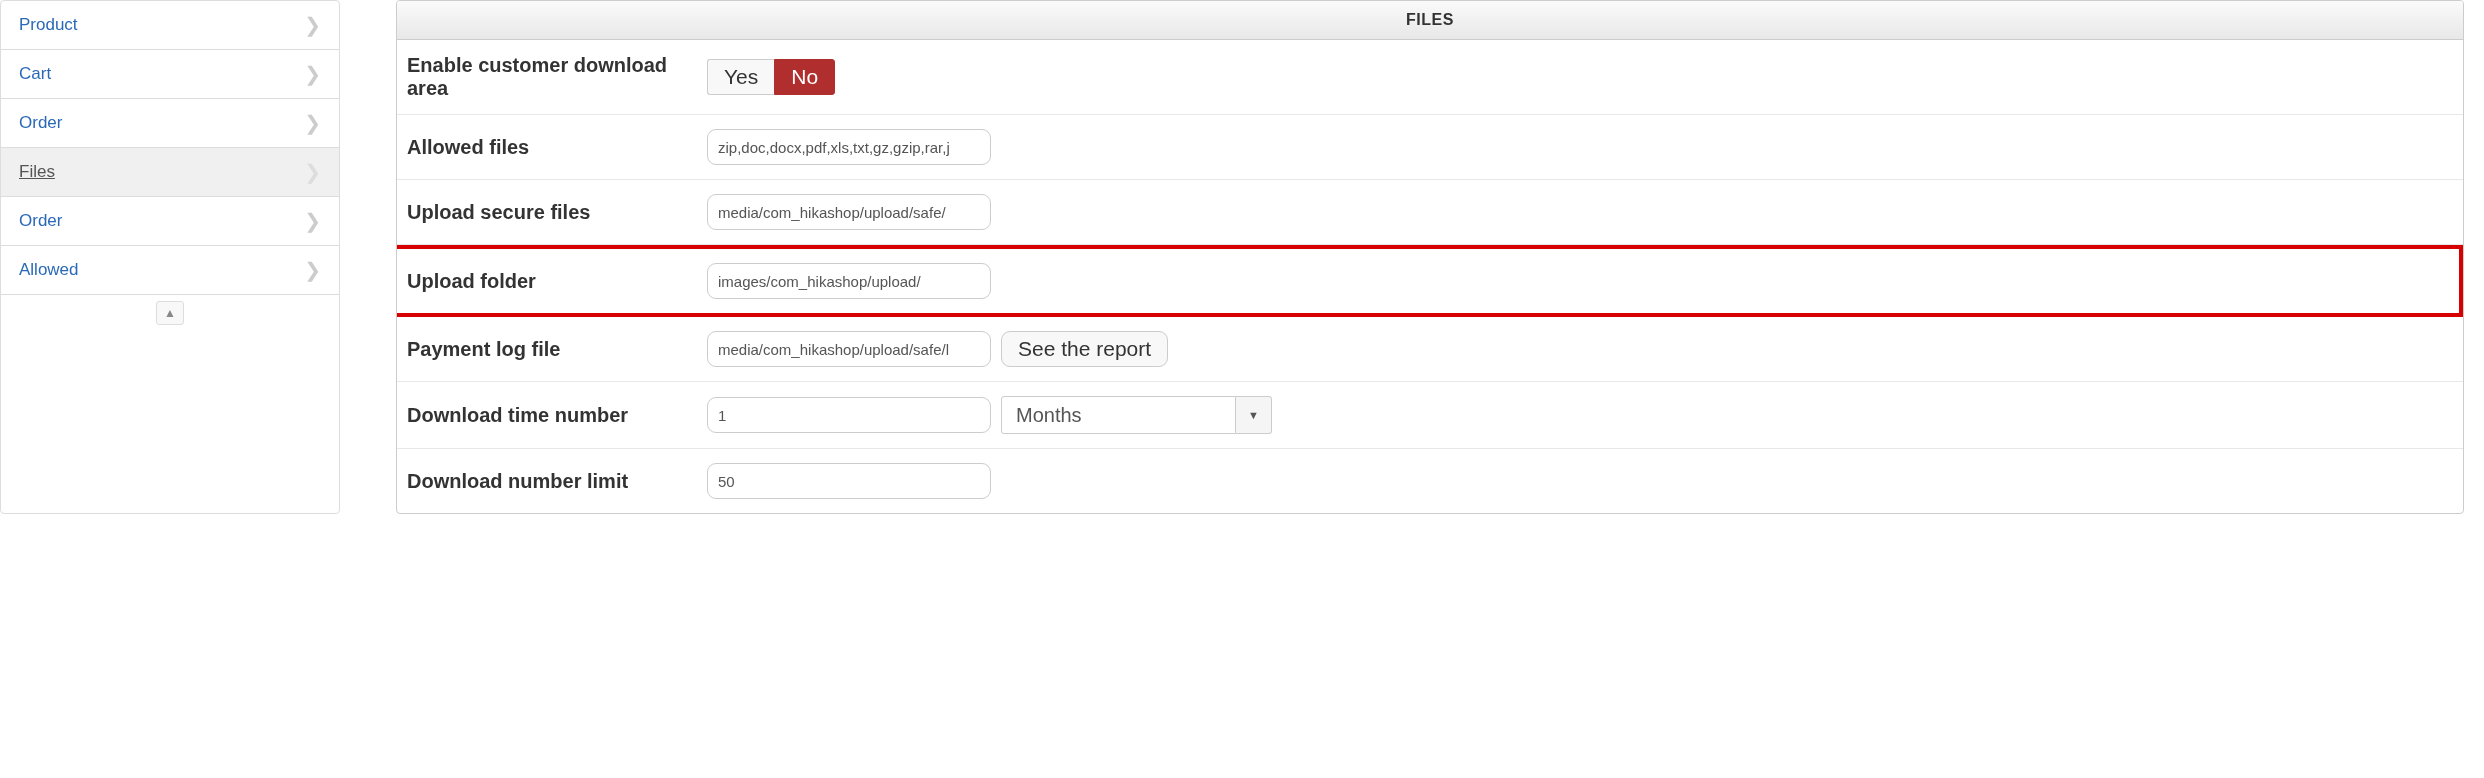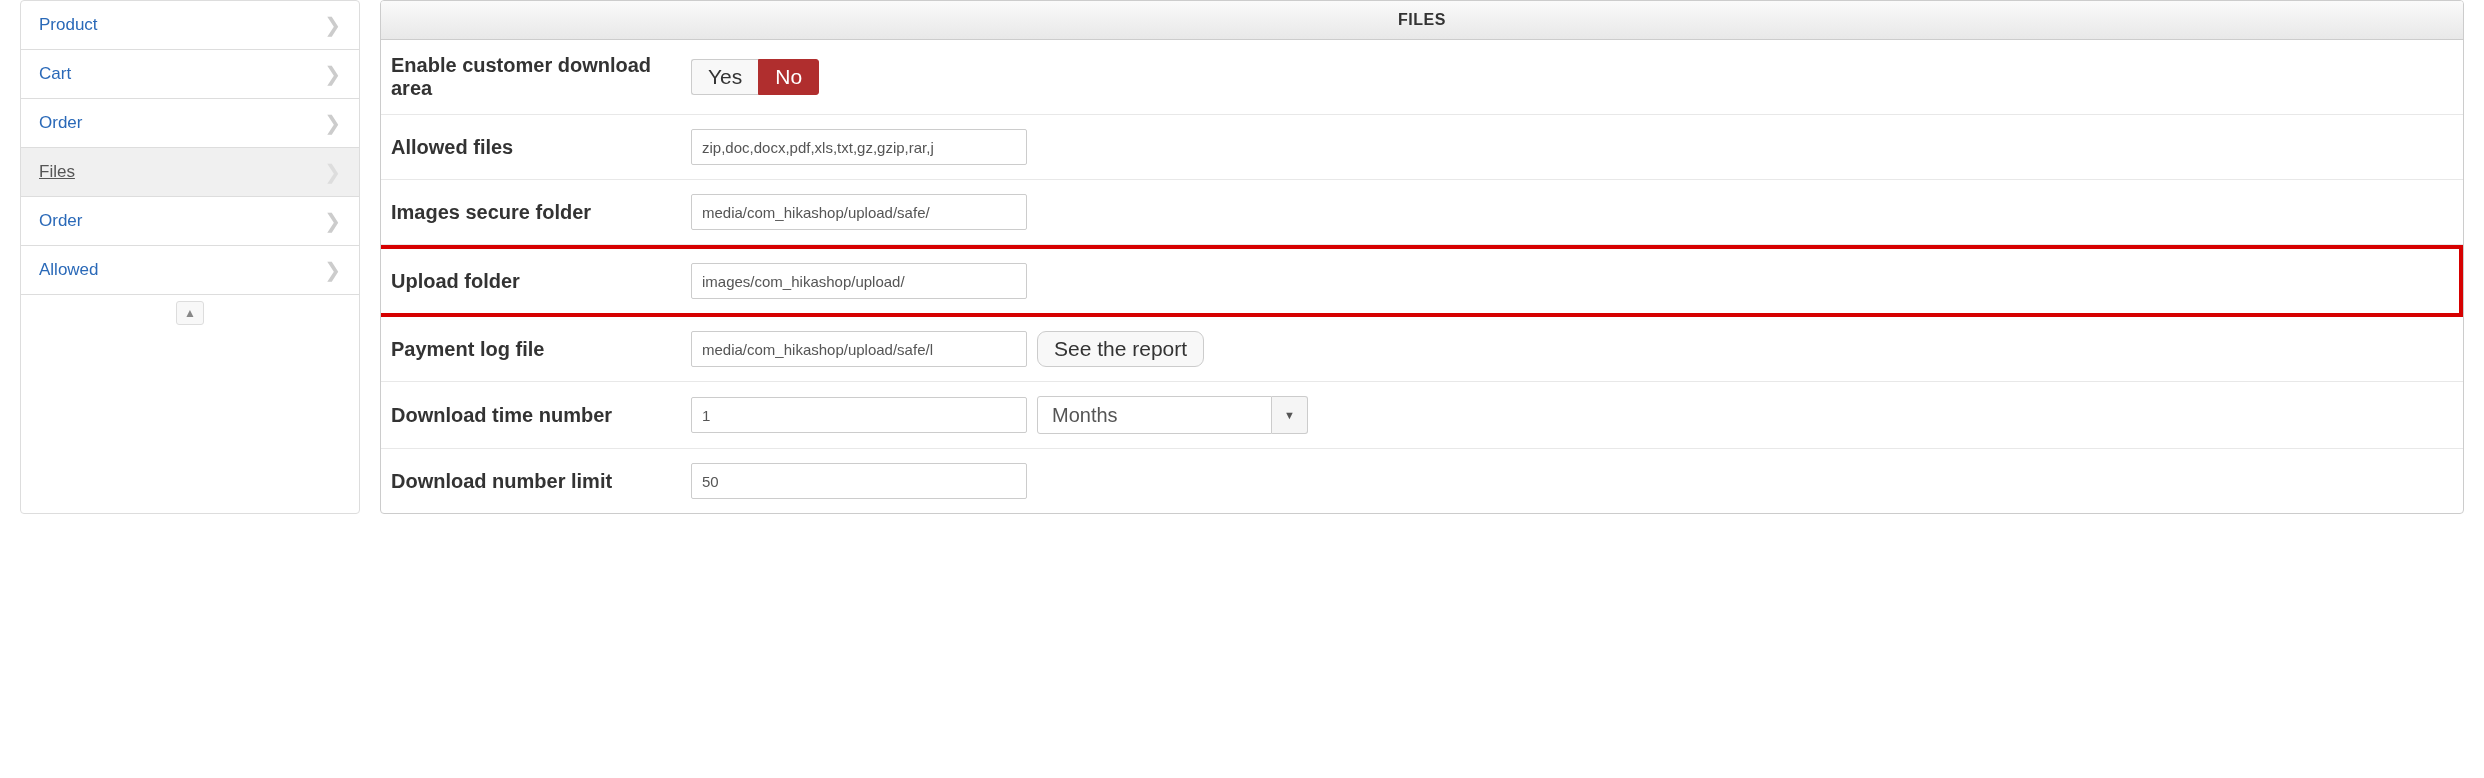--- a/index.html
+++ b/index.html
@@ -5,22 +5,21 @@
     * { box-sizing: border-box; margin: 0; padding: 0; }
     body {
       font-family: -apple-system, BlinkMacSystemFont, "Segoe UI", Helvetica, Arial, sans-serif;
       font-size: 16px;
       color: #333;
       background: #fff;
       padding: 0;
     }
     .container {
       display: flex;
-      gap: 20px;
-      padding-left: 20px;
+      gap: 56px;
     }
     
     .sidebar {
       width: 340px;
       border: 1px solid #ddd;
       border-radius: 4px;
       flex-shrink: 0;
       background: #fff;
     }
     .sidebar-item {
@@ -106,24 +105,24 @@
     }
     .form-controls {
       display: flex;
       align-items: center;
       gap: 10px;
     }
     .text-input {
       height: 36px;
       padding: 6px 10px;
       border: 1px solid #ccc;
-      border-radius: 2px;
+      border-radius: 9px;
       font-size: 15px;
       color: #555;
-      width: 336px;
+      width: 284px;
     }
     .btn-group {
       display: inline-flex;
     }
     .btn {
       height: 36px;
       padding: 0 16px;
       border: 1px solid #ccc;
       background: #f8f8f8;
       font-size: 21px;
@@ -240,21 +239,21 @@
       </div>
 
       <div class="form-row">
         <div class="form-label">Allowed files</div>
         <div class="form-controls">
           <input class="text-input" type="text" value="zip,doc,docx,pdf,xls,txt,gz,gzip,rar,j" style="">
         </div>
       </div>
 
       <div class="form-row">
-        <div class="form-label">Images secure folder</div>
+        <div class="form-label">Upload secure files</div>
         <div class="form-controls">
           <input class="text-input" type="text" value="media/com_hikashop/upload/safe/" style="">
         </div>
       </div>
 
       <div class="form-row highlight-row">
         <div class="form-label">Upload folder</div>
         <div class="form-controls">
           <input class="text-input" type="text" value="images/com_hikashop/upload/" style="">
         </div>

